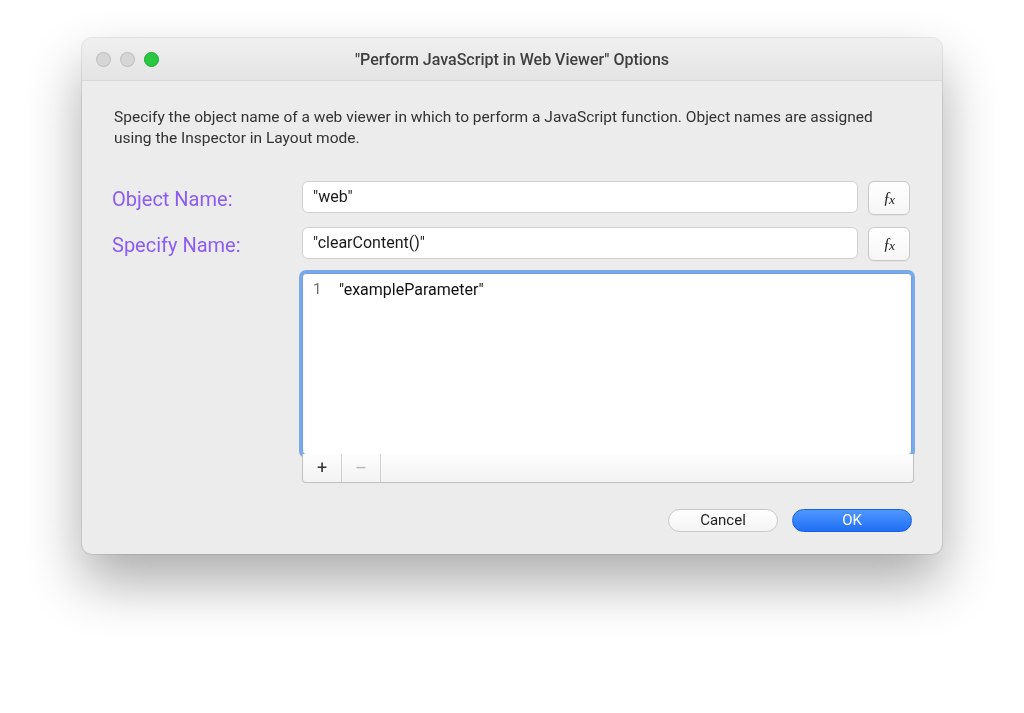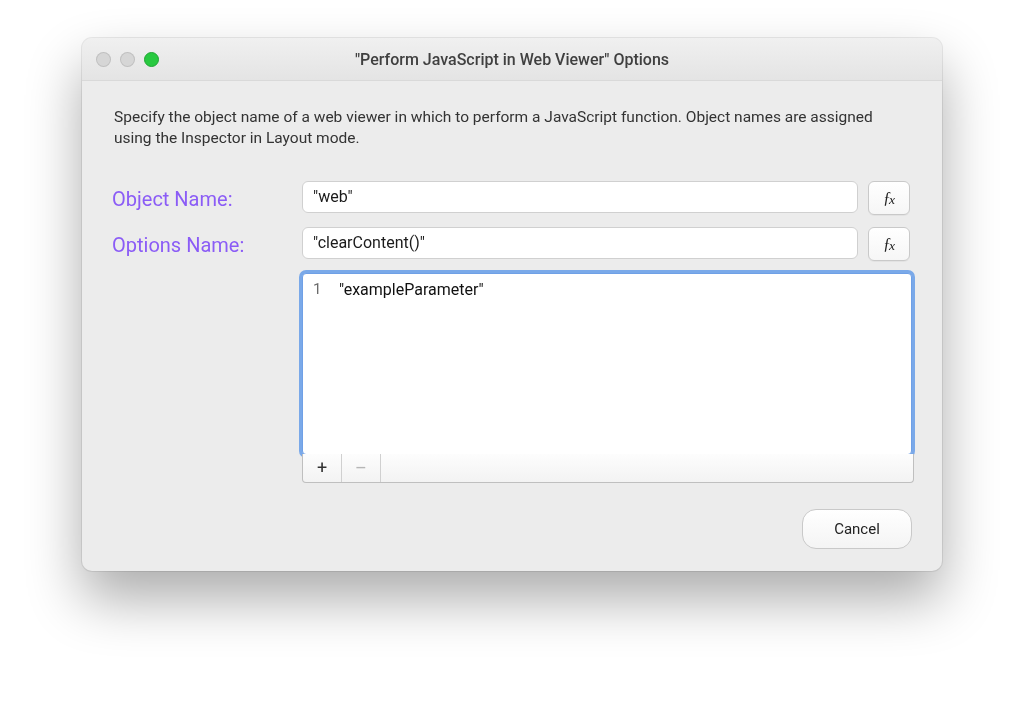--- a/index.html
+++ b/index.html
@@ -154,21 +154,21 @@
   .tb-seg.disabled{color:#b6b6b6;}
   .tb-rest{flex:1;}
   .footer{
     display:flex;
     justify-content:flex-end;
     gap:14px;
     margin-top:26px;
   }
   .btn{
     min-width:110px;
-    height:40px;
+    height:23px;
     border-radius:14px;
     font-size:15px;
     display:flex;align-items:center;justify-content:center;
     padding:0 16px;
     box-sizing:border-box;
   }
   .btn.secondary{
     background:linear-gradient(#ffffff,#f4f4f4);
     border:1px solid var(--btn-border);
     color:#222;
@@ -198,21 +198,21 @@
 
     <div class="form">
 
       <div class="label">Object Name:</div>
       <input class="field" value="&quot;web&quot;" style="">
       <div class="fxbtn">
         <span class="f">ƒ</span>
           <span class="x">x</span>
       </div>
 
-      <div class="label">Options Name:</div>
+      <div class="label">Specify Name:</div>
       <input class="field" value="&quot;clearContent()&quot;" style="">
       <div class="fxbtn">
         <span class="f">ƒ</span>
           <span class="x">x</span>
       </div>
 
       <div class="params-wrap">
         <div class="params-box">
           <div class="param-row">
             <div class="param-gutter">1</div>
@@ -226,15 +226,16 @@
           <div class="tb-seg disabled">
             <span>–</span>
           </div>
           <div class="tb-rest"></div>
         </div>
       </div>
     </div>
 
     <div class="footer">
       <div class="btn secondary">Cancel</div>
+      <div class="btn primary">OK</div>
     </div>
   </div>
 </div>
 
 </body></html>

